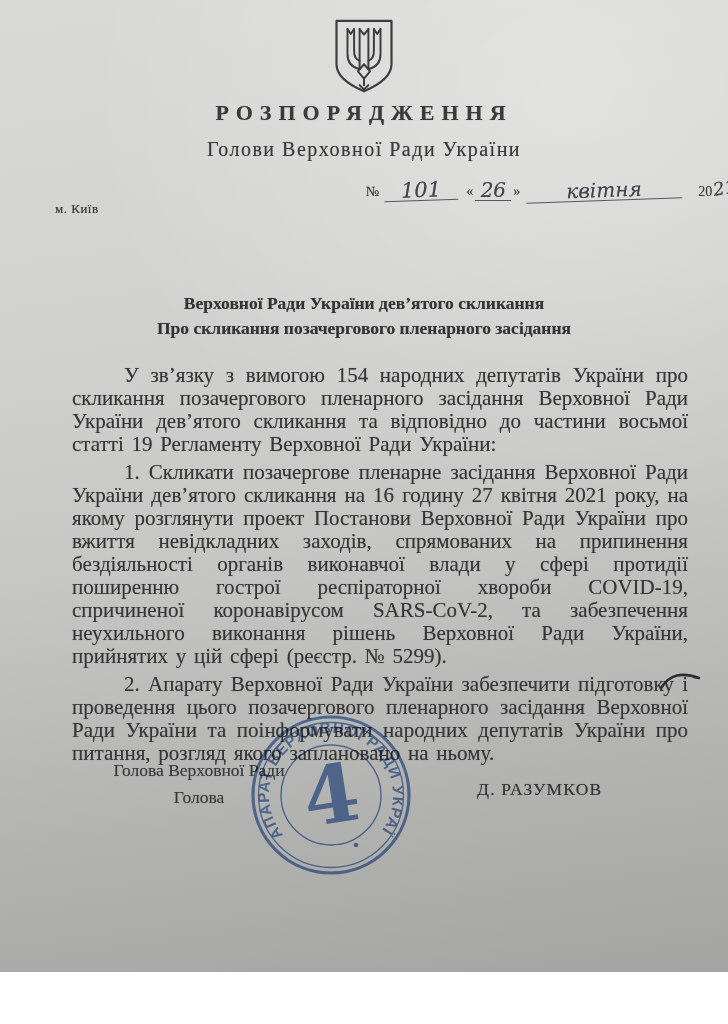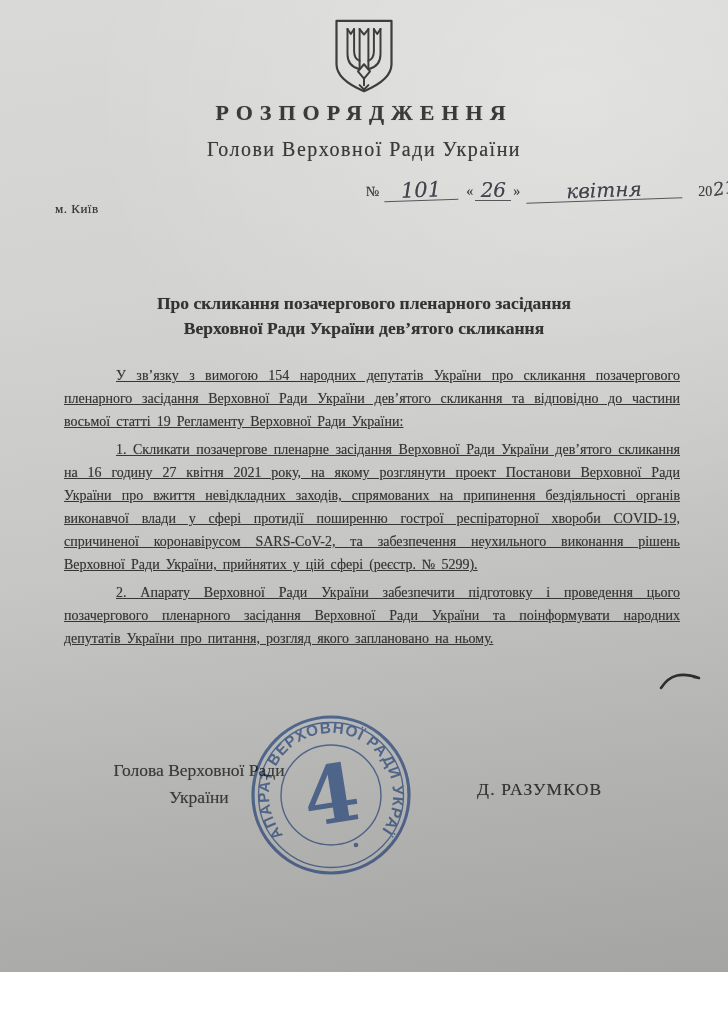--- a/index.html
+++ b/index.html
@@ -31,22 +31,22 @@
   .quote{padding:0 2px 1px 8px;}
   .quote2{padding:0 6px 1px 2px;}
   .day-val{width:36px;font-size:20px;line-height:19px;}
   .month-val{width:156px;font-size:20px;line-height:19px;transform:rotate(-2deg);}
   .year-prefix{margin-left:16px;padding-bottom:1px;}
   .year-val{font-size:18px;line-height:14px;margin:0 1px 6px 1px;transform:rotate(-10deg);display:inline-block;}
 
   .heading{position:absolute;left:0;top:291px;width:100%;text-align:center;
     font-weight:700;font-size:17.5px;line-height:25px;color:#333;}
 
-  .bodytext{position:absolute;left:64px;top:364px;width:616px;
-    font-size:14px;line-height:23px;text-align:justify;word-spacing:2.5px;color:#363636;text-decoration:underline;}
+  .bodytext{position:absolute;left:72px;top:364px;width:616px;
+    font-size:21px;line-height:23px;text-align:justify;word-spacing:2.5px;color:#363636;}
   .bodytext p{margin:0 0 5px 0;text-indent:52px;}
 
   .flourish{position:absolute;left:658px;top:668px;}
 
   .sig-title{position:absolute;left:96px;top:757px;width:206px;text-align:center;
     font-size:17.5px;line-height:27px;color:#3a3a3a;}
   .sig-name{position:absolute;left:477px;top:779px;font-size:17.5px;letter-spacing:1.2px;color:#343434;}
 
   .stamp{position:absolute;left:243px;top:707px;opacity:0.82;mix-blend-mode:multiply;}
 
@@ -87,37 +87,37 @@
     <span class="quote txt">«</span>
     <span class="blank day-val hand">26</span>
     <span class="quote2 txt">»</span>
     <span class="blank month-val hand">квітня</span>
     <span class="year-prefix txt">20</span>
     <span class="year-val hand">21</span>
 
   </div>
 
   <div class="heading">
+    <div class="txt">Верховної Ради України дев’ятого скликання</div>
     <div class="txt">Про скликання позачергового пленарного засідання</div>
-    <div class="txt">Верховної Ради України дев’ятого скликання</div>
   </div>
 
   <div class="bodytext">
     <p class="txt">У зв’язку з вимогою 154 народних депутатів України про скликання позачергового пленарного засідання Верховної Ради України дев’ятого скликання та відповідно до частини восьмої статті 19 Регламенту Верховної Ради України:</p>
     <p class="txt">1. Скликати позачергове пленарне засідання Верховної Ради України дев’ятого скликання на 16 годину 27 квітня 2021 року, на якому розглянути проект Постанови Верховної Ради України про вжиття невідкладних заходів, спрямованих на припинення бездіяльності органів виконавчої влади у сфері протидії поширенню гострої респіраторної хвороби COVID-19, спричиненої коронавірусом SARS-CoV-2, та забезпечення неухильного виконання рішень Верховної Ради України, прийнятих у цій сфері (реєстр. № 5299).</p>
     <p class="txt">2. Апарату Верховної Ради України забезпечити підготовку і проведення цього позачергового пленарного засідання Верховної Ради України та поінформувати народних депутатів України про питання, розгляд якого заплановано на ньому.</p>
   </div>
 
   <svg class="flourish" width="46" height="28" viewBox="0 0 46 28" fill="none">
     <path d="M3 20 C 12 6, 24 4, 41 10 L 36 9" stroke="#2e2e2e" stroke-width="2.6" stroke-linecap="round" stroke-linejoin="round"></path>
   </svg>
 
   <div class="sig-title">
     <div class="txt">Голова Верховної Ради</div>
-    <div class="txt">України</div>
+    <div class="txt">Голова</div>
   </div>
   <div class="sig-name txt">Д. РАЗУМКОВ</div>
 
   <svg class="stamp" width="176" height="176" viewBox="0 0 176 176" fill="none" color="#4e74b6">
     <circle cx="88" cy="88" r="78" stroke="currentColor" stroke-width="3.2"></circle>
     <circle cx="88" cy="88" r="72.5" stroke="currentColor" stroke-width="1.3"></circle>
     <circle cx="88" cy="88" r="50" stroke="currentColor" stroke-width="1.4"></circle>
     <path id="stampArc" d="M 40.5 127.9 A 62 62 0 1 1 135.5 127.9" fill="none"></path>
     <text font-family="Liberation Sans, sans-serif" font-size="15.5" font-weight="bold" fill="currentColor" letter-spacing="1" textLength="300" lengthAdjust="spacingAndGlyphs">
       <textPath href="#stampArc">АПАРАТ ВЕРХОВНОЇ РАДИ УКРАЇНИ</textPath>

